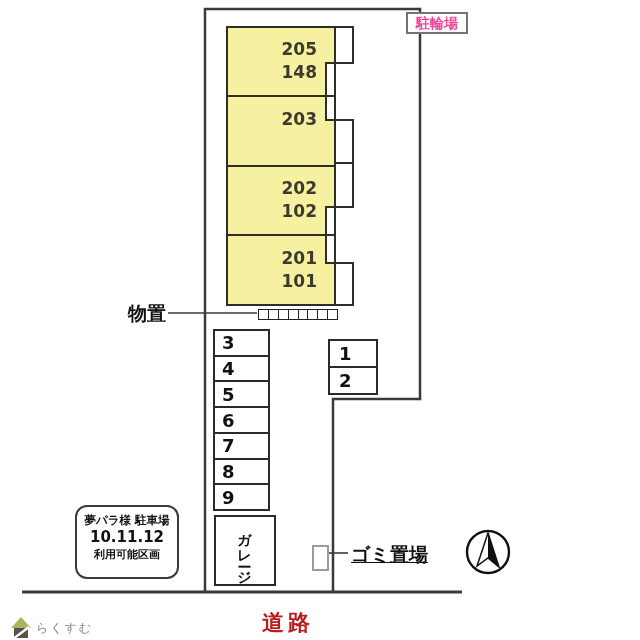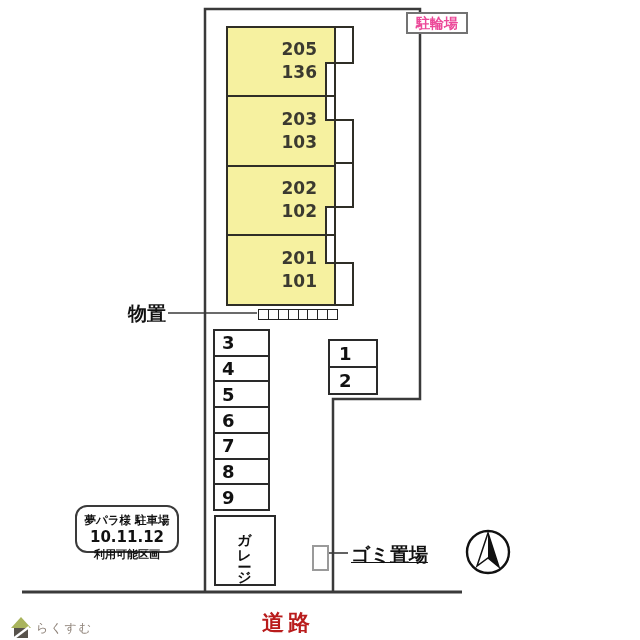--- a/index.html
+++ b/index.html
@@ -71,21 +71,21 @@
 
   
   .garbage-rect{left:312px;top:545px;width:17px;height:26px;border:2px solid #9a9a9a;background:#fff;}
   .garbage-label{left:351px;top:544px;font-size:19px;font-weight:bold;line-height:20px;color:#111;text-decoration:underline;}
 
   
   .road-label{left:250px;top:608px;width:76px;text-align:center;font-size:22px;font-weight:bold;letter-spacing:4px;color:#b91c1c;}
 
   
   .notice-box{
-    left:75px;top:505px;width:104px;height:48px;
+    left:75px;top:505px;width:104px;height:74px;
     border:2px solid #3a3a3a;border-radius:12px;background:#fff;
     text-align:center;padding-top:5px;color:#111;
   }
   .notice-box .l1{font-size:11.5px;font-weight:bold;line-height:17px;}
   .notice-box .l2{font-size:15px;font-weight:bold;line-height:17px;}
   .notice-box .l3{font-size:11px;font-weight:bold;line-height:17px;}
 
   
   .watermark-text{left:36px;top:618px;font-size:12px;color:#8d8177;letter-spacing:2px;line-height:20px;}
 </style>
@@ -134,25 +134,24 @@
       <polygon points="11,628 21,617 31,628" fill="#a9b45c"></polygon>
       <rect x="14" y="628" width="14" height="10" fill="#57524b"></rect>
       <line x1="13" y1="639" x2="29" y2="627" stroke="#ffffff" stroke-width="2.2"></line>
     </g>
   </svg>
 
   <div class="abs bicycle-box">駐輪場</div>
 
   <div class="abs unit-label" style="top:38px;">
     <span>205</span>
-    <span>136</span>
+    <span>148</span>
   </div>
   <div class="abs unit-label" style="top:108px;">
     <span>203</span>
-    <span>103</span>
   </div>
   <div class="abs unit-label" style="top:177px;padding-left:12px;">
     <span>202</span>
     <span>102</span>
   </div>
   <div class="abs unit-label" style="top:247px;">
     <span>201</span>
     <span>101</span>
   </div>
 

